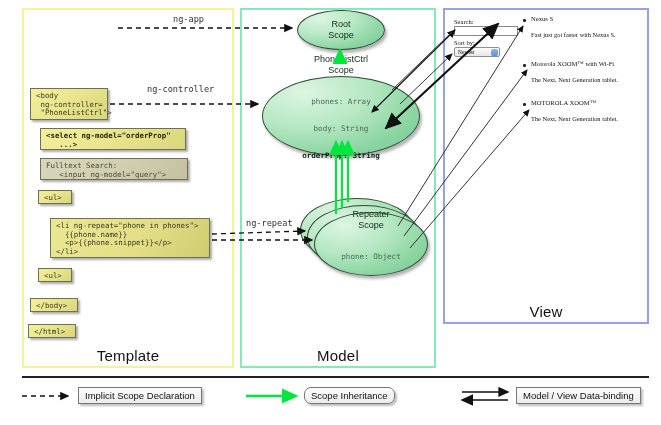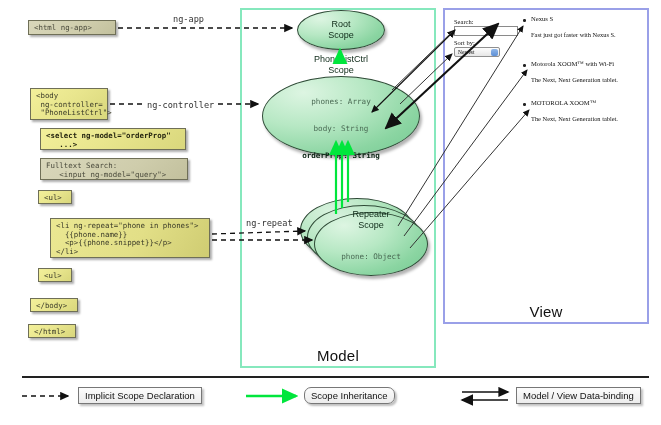--- a/index.html
+++ b/index.html
@@ -66,28 +66,30 @@
          font-size:9.5px;color:#111;padding:2px 6px;white-space:nowrap;}
   #sep-line{position:absolute;left:22px;top:376px;width:627px;height:2px;background:#222;}
 
   svg.ov{position:absolute;left:0;top:0;width:661px;height:425px;pointer-events:none;}
 </style>
 </head>
 <body>
 
 <div id="stage">
 
+  <div class="col" id="col-template">
+    <div class="col-label">Template</div>
+  </div>
   <div class="col" id="col-model">
     <div class="col-label">Model</div>
   </div>
   <div class="col" id="col-view">
     <div class="col-label">View</div>
   </div>
 
-  <div class="cbox grey" style="left:28px;top:20px;width:88px;height:15px;">&lt;html ng-app&gt;</div>
 
   <div class="cbox" style="left:30px;top:88px;width:78px;height:32px;">&lt;body
  ng-controller=
  "PhoneListCtrl"&gt;</div>
 
   <div class="cbox bold" style="left:40px;top:128px;width:146px;height:22px;">&lt;select ng-model="orderProp"
    ...&gt;</div>
 
   <div class="cbox grey" style="left:40px;top:158px;width:148px;height:22px;">Fulltext Search:
    &lt;input ng-model="query"&gt;</div>
@@ -184,21 +186,21 @@
 
     <line x1="398" y1="226" x2="523" y2="26" stroke="#333" stroke-width="1.0" marker-end="url(#ah-b)"></line>
     <line x1="404" y1="236" x2="527" y2="70" stroke="#333" stroke-width="1.0" marker-end="url(#ah-b)"></line>
     <line x1="410" y1="248" x2="529" y2="110" stroke="#333" stroke-width="1.0" marker-end="url(#ah-b)"></line>
 
     <line x1="452" y1="32" x2="392" y2="90" stroke="#333" stroke-width="1.0"></line>
     <line x1="452" y1="54" x2="400" y2="104" stroke="#333" stroke-width="1.0" marker-start="url(#ah-start-b)"></line>
   </svg>
 
   <div class="alabel" style="left:171px;top:14px;">ng-app</div>
-  <div class="alabel" style="left:145px;top:100px;">ng-controller</div>
+  <div class="alabel" style="left:145px;top:84px;">ng-controller</div>
   <div class="alabel" style="left:244px;top:218px;">ng-repeat</div>
 
   <div id="sep-line"></div>
   <div id="legend">
     <svg class="ov" style="width:627px;height:36px;" viewBox="0 0 627 36">
       <defs>
         <marker id="lah-b" markerWidth="7" markerHeight="7" refX="6" refY="3.2" orient="auto">
           <path d="M0,0 L7,3.2 L0,6.4 z" fill="#111"></path>
         </marker>
         <marker id="lah-g" markerWidth="7" markerHeight="7" refX="6" refY="3.2" orient="auto">

